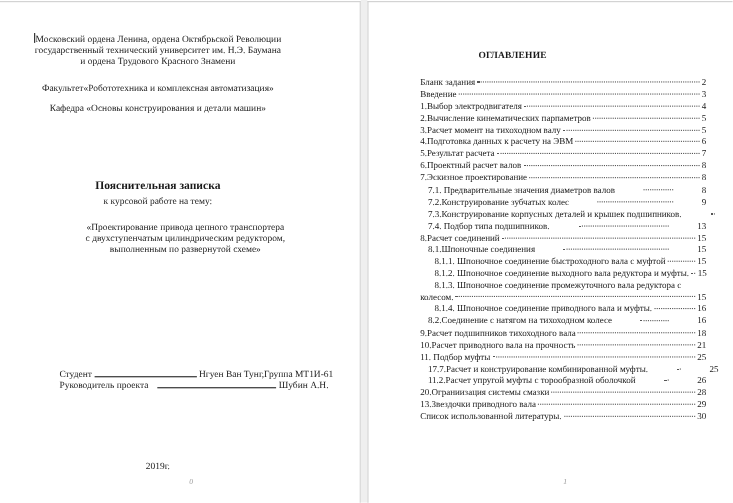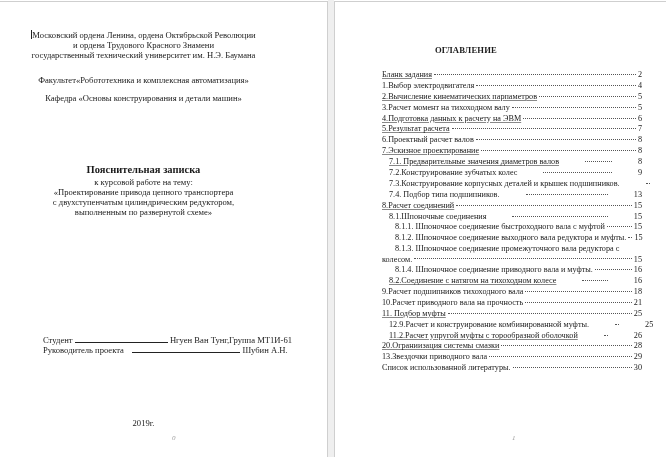--- a/index.html
+++ b/index.html
@@ -18,58 +18,58 @@
     #page-right { left: 334px; width: 332px; border-left: 1px solid #cfcfcf; }
     .gutter {
       position: absolute; left: 328px; top: 0; width: 6px; height: 457px;
       background: #efefef;
     }
     .center { position: absolute; left: 0; width: 287px; text-align: center; }
     .t9 { font-size: 8.6px; line-height: 10px; }
     .bold { font-weight: bold; }
     .cursor { display: inline-block; width: 1px; height: 9px; background: #222; vertical-align: -1px; margin-right: 0; }
 
-    .sig { position: absolute; left: 43px; font-size: 8.6px; line-height: 10px; white-space: nowrap; }
+    .sig { position: absolute; left: 54px; font-size: 8.6px; line-height: 10px; white-space: nowrap; }
     .uline { display: inline-block; border-bottom: 1px solid #222; height: 8px; vertical-align: 0; }
 
     .pnum { position: absolute; font-size: 7px; color: #9a9a9a; font-style: italic; }
 
     .toc-title { position: absolute; left: 334px; width: 264px; top: 45px; text-align: center; font-size: 8.6px; font-weight: bold; letter-spacing: 0.2px; }
     .toc { position: absolute; left: 382px; width: 260px; top: 70px; font-size: 8.2px; }
     .toc-row { position: relative; height: 10.9px; line-height: 10.9px; display: flex; align-items: baseline; white-space: nowrap; }
     .toc-row.tall { height: 21px; }
     .toc-row .lbl { background: #fff; padding-right: 1px; }
-    .toc-row .lbl.link { text-decoration: underline; text-decoration-color: #888; }
+    .toc-row .lbl.link { text-decoration-color: #888; }
     .toc-row .dots { flex: 1; border-bottom: 1px dotted #555; margin: 0 1px; transform: translateY(-2px); min-width: 4px; }
     .toc-row .num { padding-left: 1px; }
     .lvl1 { padding-left: 0; }
     .lvl2 { padding-left: 7px; gap: 24px; }
     .lvl3 { padding-left: 13px; }
     .wrap2 { display: block; white-space: normal; }
   </style>
 </head>
 <body>
 
 <div class="page" id="page-left"></div>
 <div class="gutter"></div>
 <div class="page" id="page-right"></div>
 
 <div class="center t9" style="top:30px;">
   <div><span class="cursor"></span><span>Московский ордена Ленина, ордена Октябрьской Революции</span></div>
+  <div>государственный технический университет им. Н.Э. Баумана</div>
   <div>и ордена Трудового Красного Знамени</div>
-  <div>государственный технический университет им. Н.Э. Баумана</div>
 </div>
 
 <div class="center t9" style="top:75px;">Факультет«Робототехника и комплексная автоматизация»</div>
 <div class="center t9" style="top:93px;">Кафедра «Основы конструирования и детали машин»</div>
 
 <div class="center bold" style="top:164px; font-size:10.5px;">Пояснительная записка</div>
 <div class="center t9" style="top:177px;">к курсовой работе на тему:</div>
 
-<div class="center t9" style="top:187px;">
+<div class="center t9" style="top:201px;padding-left:25px;">
   <div>«Проектирование привода цепного транспортера</div>
   <div>с двухступенчатым цилиндрическим редуктором,</div>
   <div>выполненным  по развернутой схеме»</div>
 </div>
 
 <div class="sig" style="top:334px;">
   <span>Студент</span>
   <span class="uline" style="width:93px;"></span>
   <span>Нгуен Ван Тунг,Группа  МТ1И-61</span>
 </div>
@@ -83,20 +83,25 @@
 <div class="center t9" style="top:418px;">2019г.</div>
 <div class="pnum" style="left:172px; top:434px;">0</div>
 
 <div class="toc-title">ОГЛАВЛЕНИЕ</div>
 
 <div class="toc" id="toc">
     <div class="toc-row lvl1">
       <span class="lbl link">Бланк задания</span>
       <span class="dots"></span>
       <span class="num">2</span>
+    </div>
+    <div class="toc-row lvl1">
+      <span class="lbl">Введение</span>
+      <span class="dots"></span>
+      <span class="num">3</span>
     </div>
     <div class="toc-row lvl1">
       <span class="lbl">1.Выбор электродвигателя</span>
       <span class="dots"></span>
       <span class="num">4</span>
     </div>
     <div class="toc-row lvl1">
       <span class="lbl link">2.Вычисление кинематических парпаметров</span>
       <span class="dots"></span>
       <span class="num">5</span>
@@ -193,21 +198,21 @@
       <span class="lbl">10.Расчет приводного вала на прочность</span>
       <span class="dots"></span>
       <span class="num">21</span>
     </div>
     <div class="toc-row lvl1">
       <span class="lbl link">11. Подбор муфты</span>
       <span class="dots"></span>
       <span class="num">25</span>
     </div>
     <div class="toc-row lvl2">
-      <span class="lbl">12.9.Расчет и конструирование комбинированной муфты.</span>
+      <span class="lbl">17.7.Расчет и конструирование комбинированной муфты.</span>
       <span class="dots"></span>
       <span class="num">25</span>
     </div>
     <div class="toc-row lvl2">
       <span class="lbl link">11.2.Расчет упругой муфты с торообразной оболочкой</span>
       <span class="dots"></span>
       <span class="num">26</span>
     </div>
     <div class="toc-row lvl1">
       <span class="lbl link">20.Ограниизация системы смазки</span>

